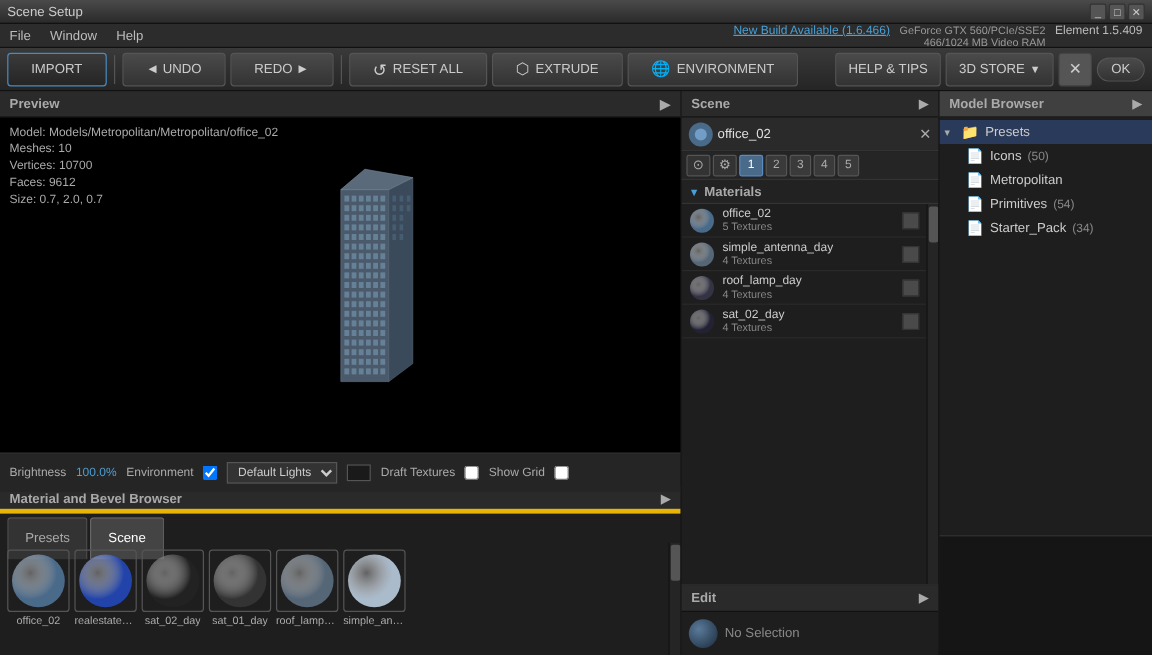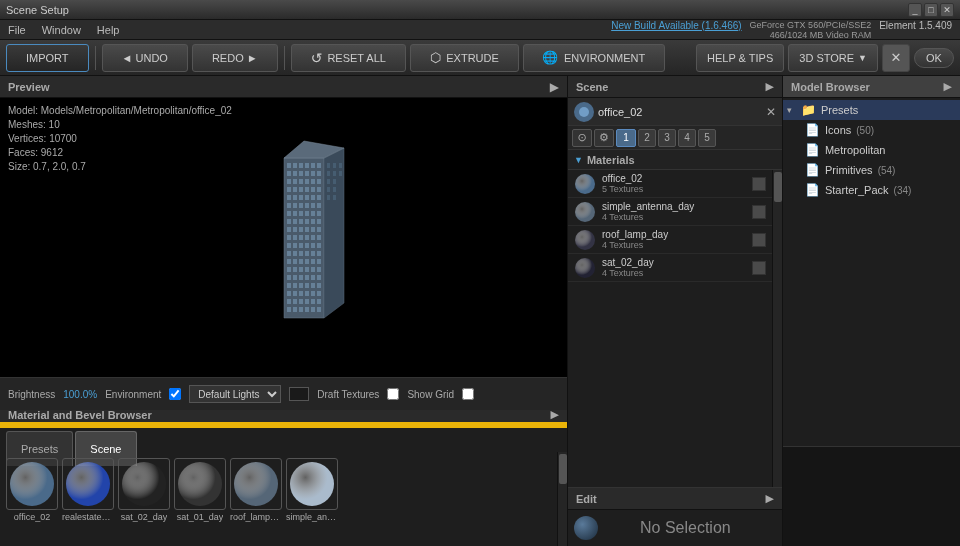--- a/index.html
+++ b/index.html
@@ -220,21 +220,21 @@
       height: 140px;
       background: #1e1e1e;
     }
     #material-header {
       background: #2a2a2a;
       height: 22px;
       display: flex;
       align-items: center;
       justify-content: space-between;
       padding: 0 8px;
-      border-bottom: 6px solid #eab308;
+      border-bottom: 4px solid #eab308;
       border-top: 1px solid #111;
     }
     #material-title { font-size: 11px; color: #aaa; font-weight: bold; }
     
     #material-tabs {
       display: flex;
       height: 24px;
       padding: 3px 6px 0;
       gap: 2px;
     }
@@ -417,21 +417,21 @@
       display: flex;
       align-items: center;
       padding: 0 6px;
       gap: 6px;
     }
     #edit-sphere {
       width: 24px; height: 24px;
       background: radial-gradient(circle at 35% 35%, #5a7a9a, #1a2a3a);
       border-radius: 12px;
     }
-    #no-selection { font-size: 16px; color: #888; margin-left: 36px; }
+    #no-selection { font-size: 11px; color: #888; }
     
     
     #right-panel {
       width: 177px;
       background: #1e1e1e;
       display: flex;
       flex-direction: column;
     }
     #browser-header {
       background: #404040;

